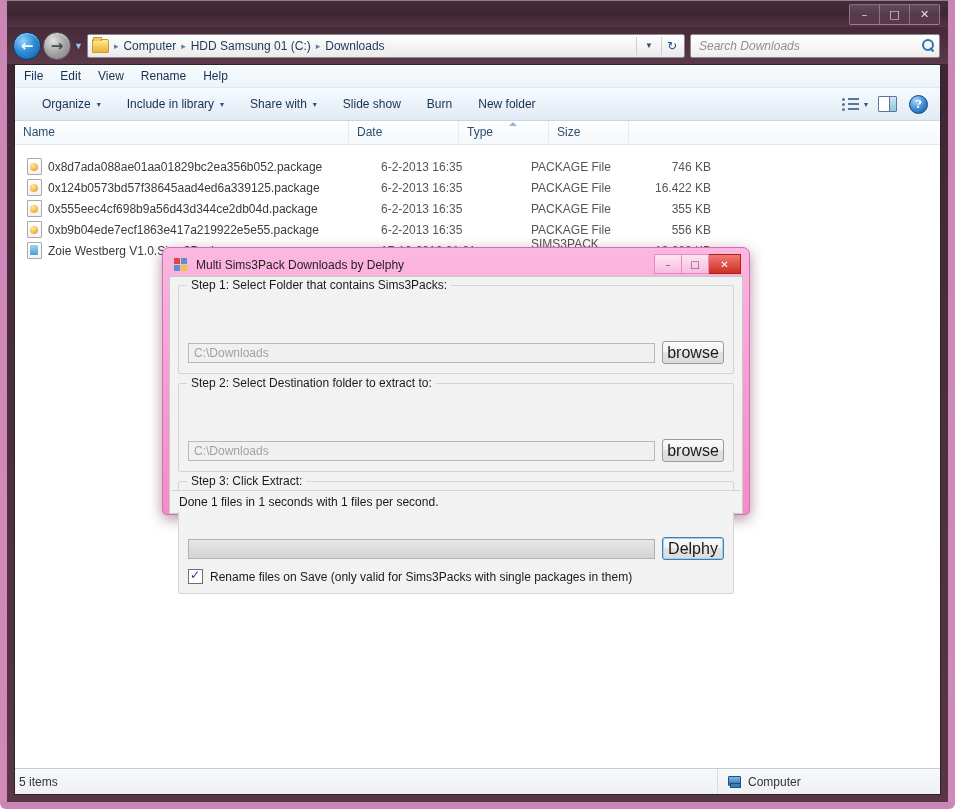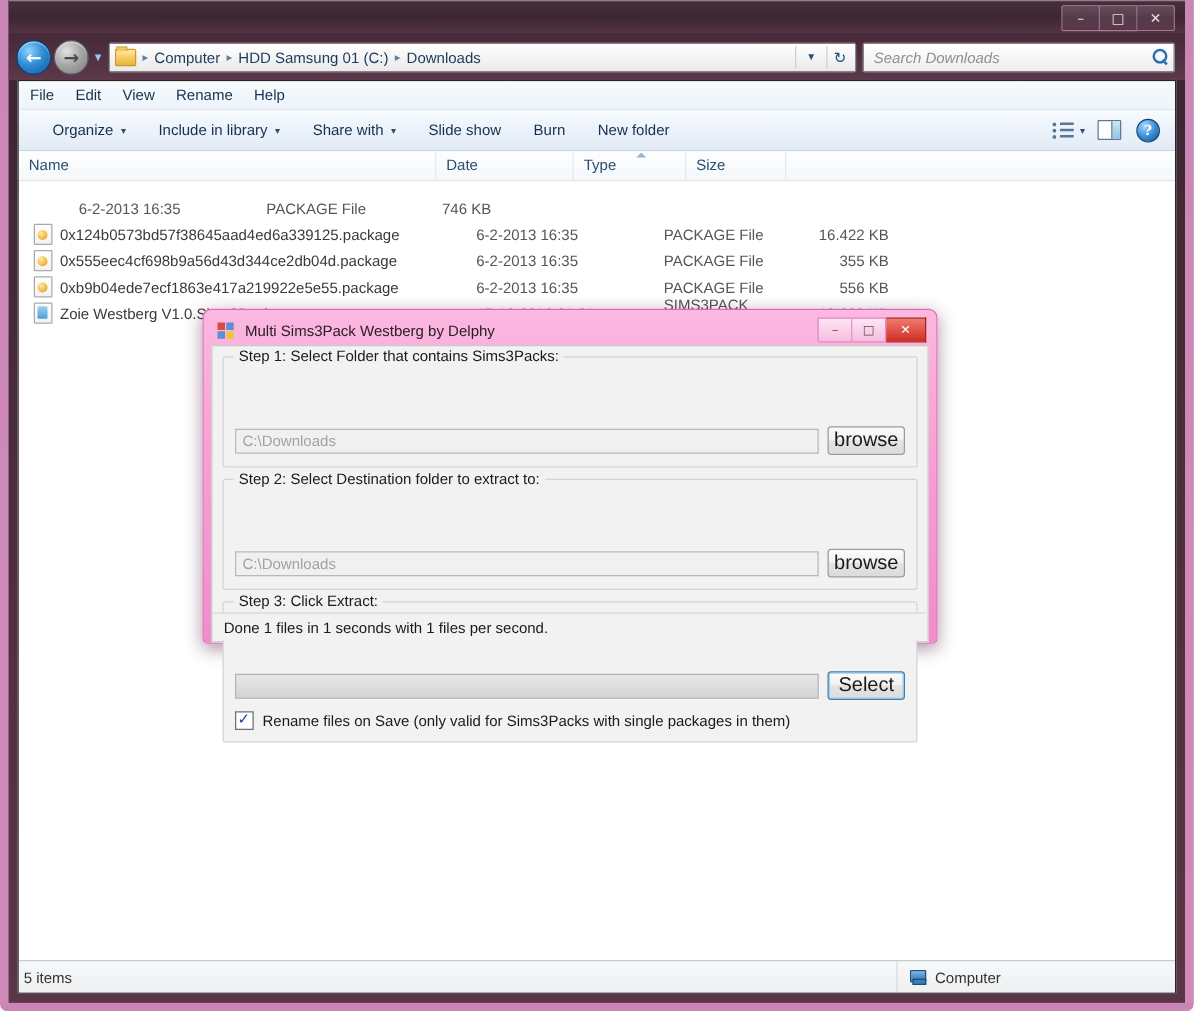--- a/index.html
+++ b/index.html
@@ -489,20 +489,24 @@
       <div class="col" style="width:110px">Date</div>
       <div class="col" style="width:90px">
         <span class="sort-arrow"></span>
         <span>Type</span>
       </div>
       <div class="col" style="width:80px">Size</div>
     </div>
 
     <div class="rows">
       <div class="row" style="margin-top:11px">
+        <div class="cell-name" style="width:318px">
+          <span class="fileico"></span>
+          <span>0x8d7ada088ae01aa01829bc2ea356b052.package</span>
+        </div>
         <div class="cell" style="width:110px">6-2-2013 16:35</div>
         <div class="cell" style="width:90px">PACKAGE File</div>
         <div class="cell size" style="width:80px">746 KB</div>
       </div>
       <div class="row">
         <div class="cell-name" style="width:318px">
           <span class="fileico"></span>
           <span>0x124b0573bd57f38645aad4ed6a339125.package</span>
         </div>
         <div class="cell" style="width:110px">6-2-2013 16:35</div>
@@ -549,21 +553,21 @@
   </div>
 
   <div id="dialog">
     <div id="dlg-titlebar">
       <span class="dlg-ico">
         <i class="a"></i>
           <i class="b"></i>
           <i class="c"></i>
           <i class="d"></i>
       </span>
-      <span id="dlg-title">Multi Sims3Pack Westberg by Delphy</span>
+      <span id="dlg-title">Multi Sims3Pack Downloads by Delphy</span>
       <div class="dlg-btns">
         <div class="dlg-btn">–</div>
         <div class="dlg-btn">□</div>
         <div class="dlg-btn close">✕</div>
       </div>
     </div>
 
     <div id="dlg-body">
 
       <div class="groupbox">
@@ -579,21 +583,21 @@
         <div class="gb-row">
           <div class="textinput">C:\Downloads</div>
           <div class="btn">browse</div>
         </div>
       </div>
 
       <div class="groupbox">
         <span class="gb-label">Step 3: Click Extract:</span>
         <div class="gb-row">
           <div class="progressbar"></div>
-          <div class="btn focus">Select</div>
+          <div class="btn focus">Delphy</div>
         </div>
         <div class="checkrow">
           <span class="checkbox checked"></span>
           <span class="checklabel">Rename files on Save (only valid for Sims3Packs with single packages in them)</span>
         </div>
       </div>
 
       <div id="dlg-status">Done 1 files in 1 seconds with 1 files per second.</div>
     </div>
   </div>

